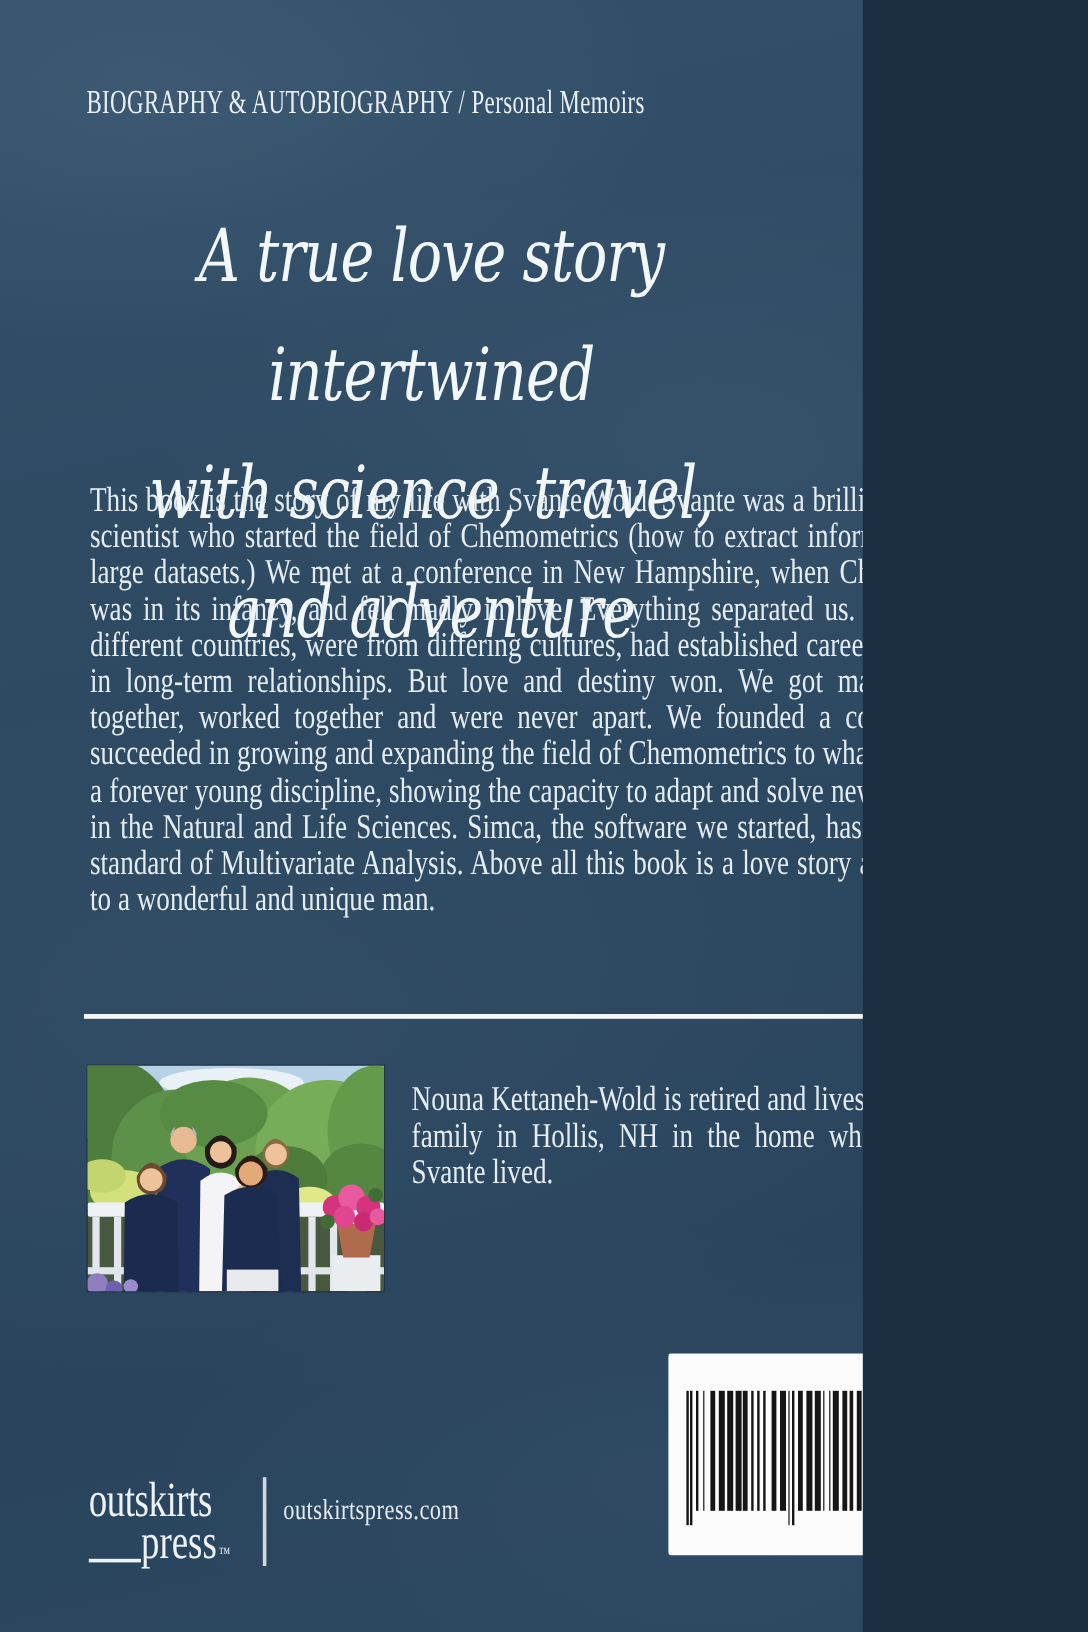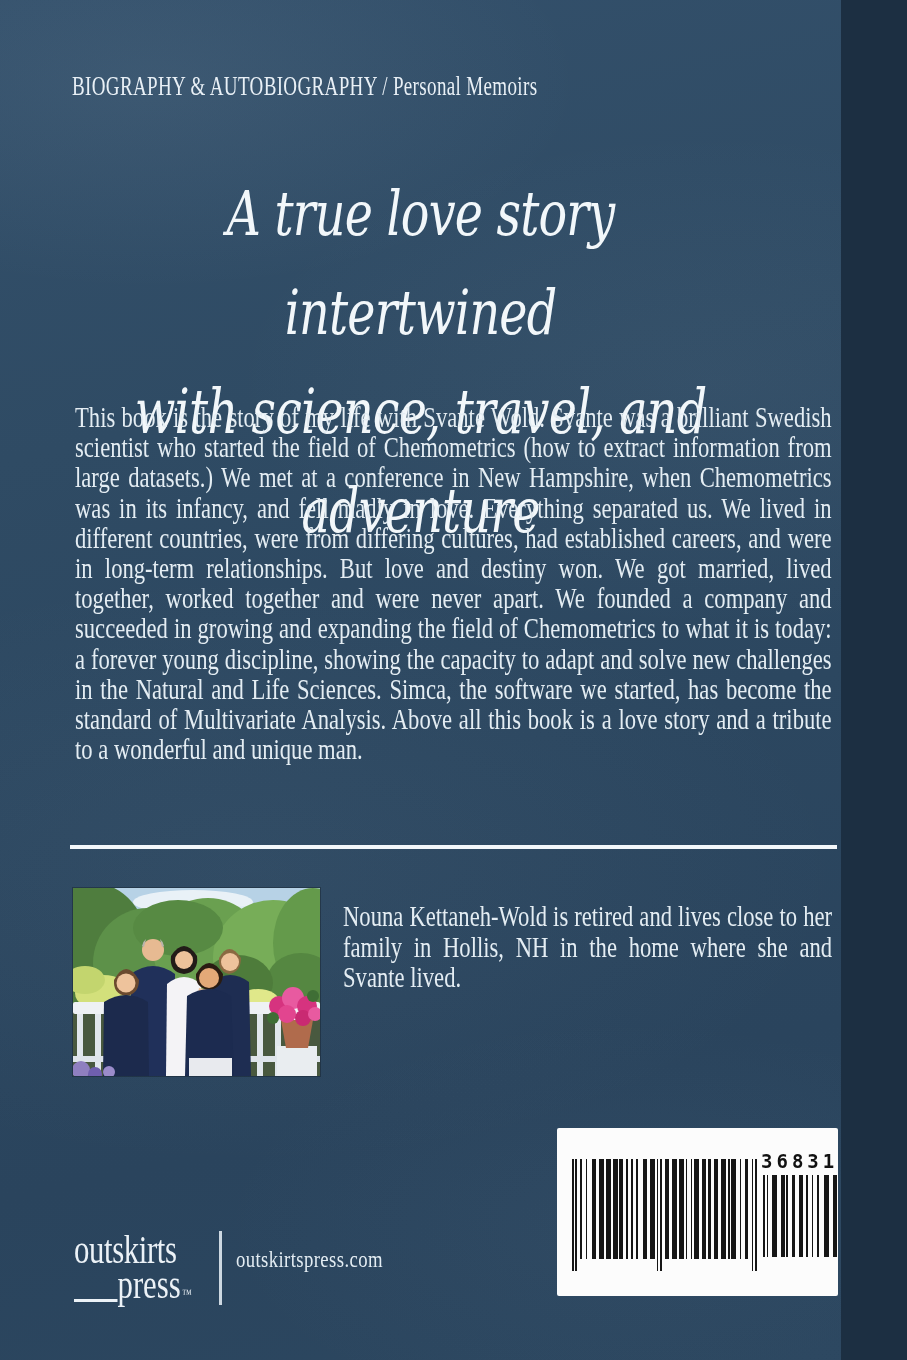--- a/index.html
+++ b/index.html
@@ -1,17 +1,17 @@
 <!DOCTYPE html>
 <html><head>
 <meta charset="utf-8">
 <style>
   html,body{margin:0;padding:0;background:#1c2f42;}
   .cover{
-    position:relative;width:841px;height:1360px;overflow:hidden;
+    position:relative;width:719px;height:1360px;overflow:hidden;
     font-family:"Liberation Serif",serif;color:#e6eef4;
     background:
       radial-gradient(620px 300px at 18% 6%, rgba(200,218,232,0.07), rgba(200,218,232,0) 70%),
       radial-gradient(700px 360px at 85% 28%, rgba(180,200,218,0.05), rgba(180,200,218,0) 70%),
       radial-gradient(800px 400px at 30% 64%, rgba(160,185,205,0.05), rgba(160,185,205,0) 75%),
       radial-gradient(600px 300px at 75% 90%, rgba(150,175,198,0.04), rgba(150,175,198,0) 70%),
       linear-gradient(168deg,#33506b 0%,#2f4b64 30%,#2c4760 55%,#2a445d 78%,#2c4760 100%);
   }
   .category{
     position:absolute;left:72px;top:70px;white-space:nowrap;

